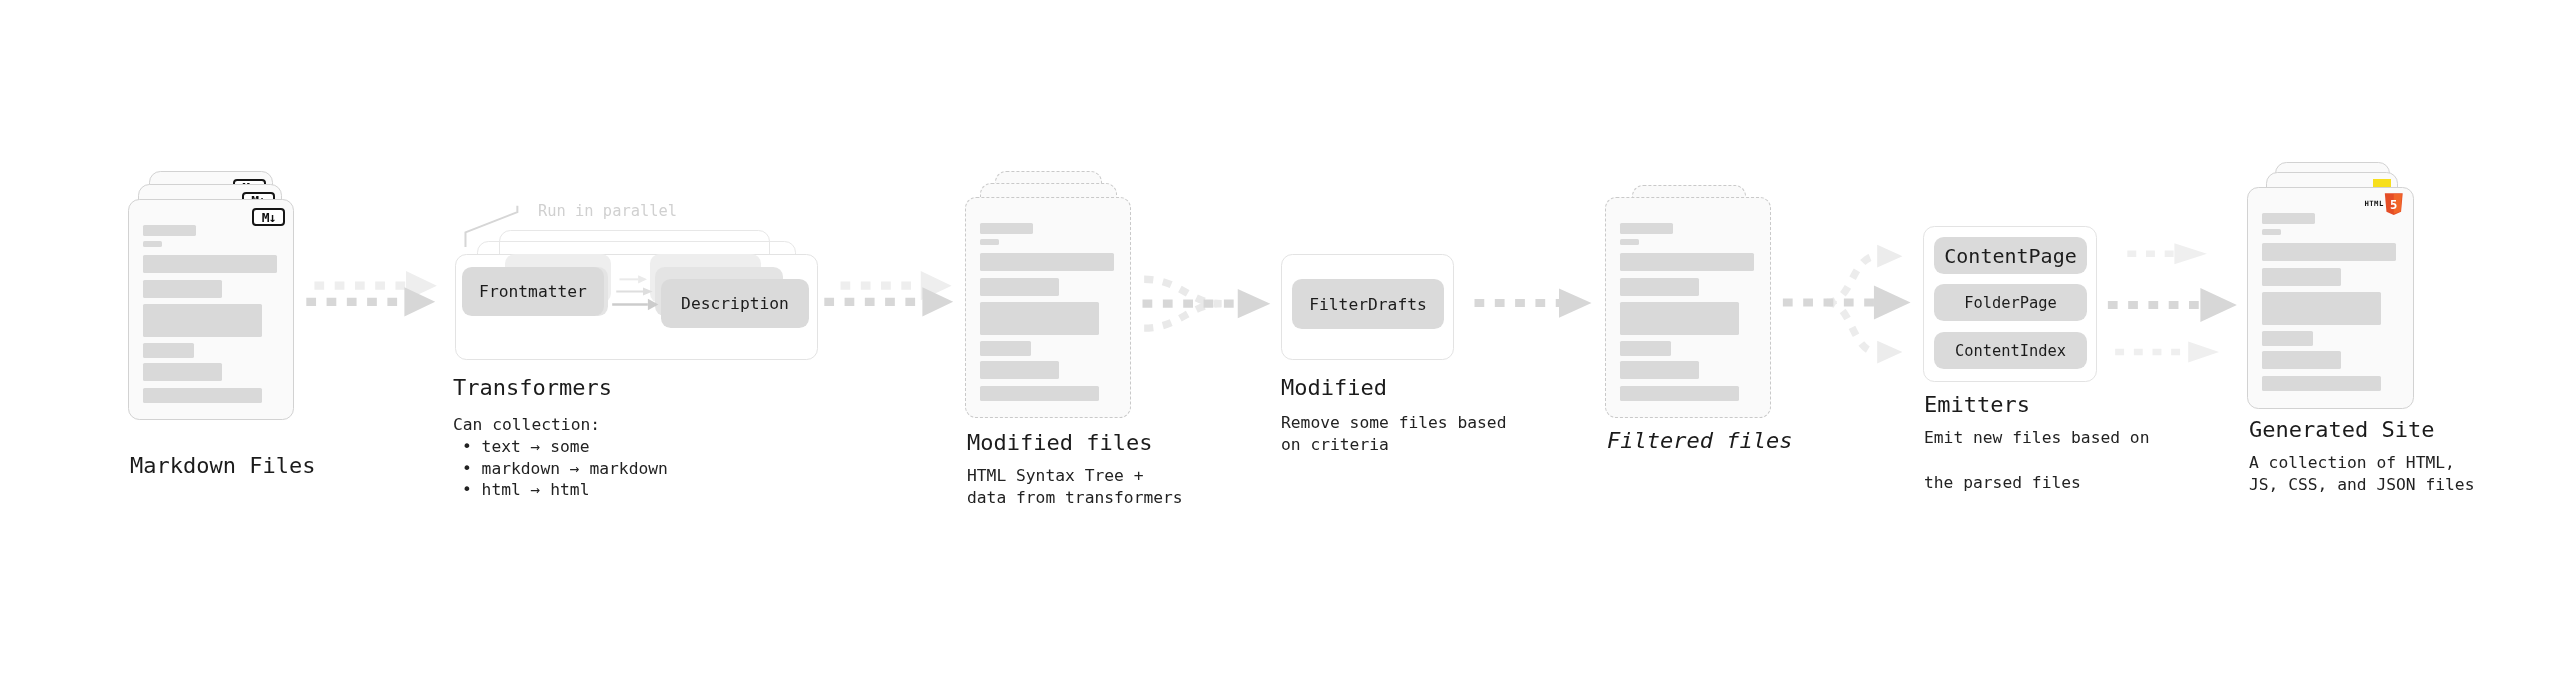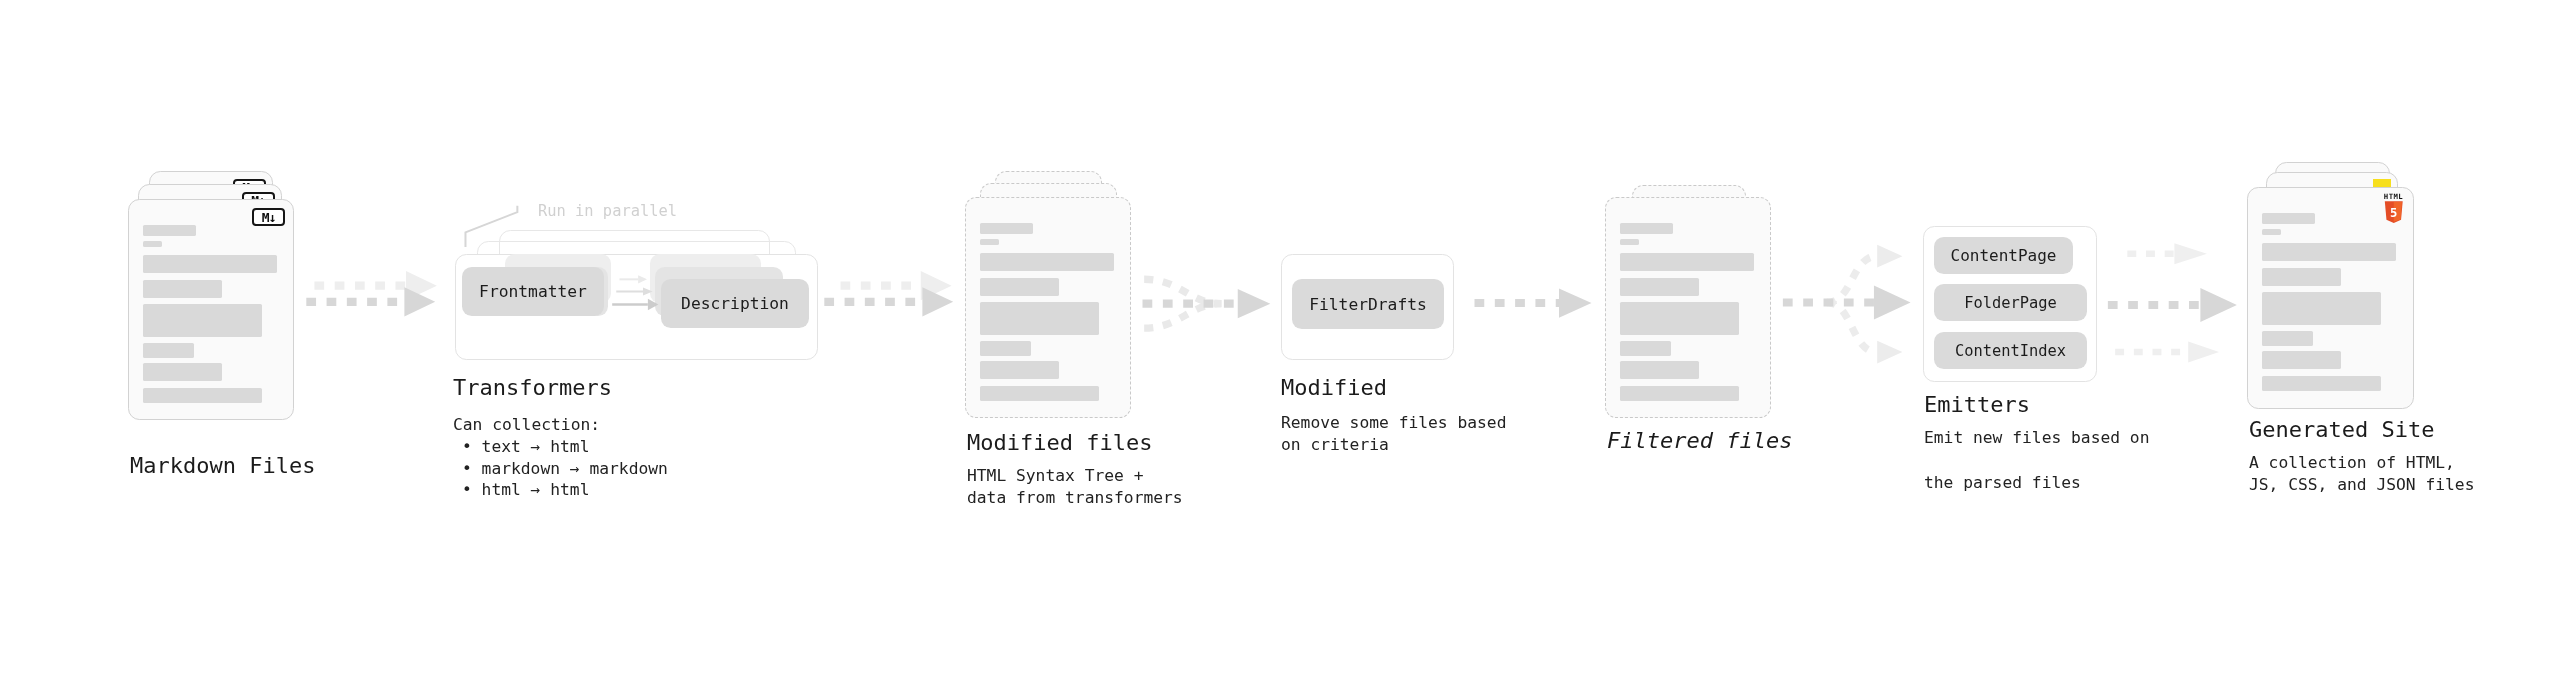--- a/index.html
+++ b/index.html
@@ -29,21 +29,21 @@
   .pg-back{background:#eeeeee;}
   
   .stage-heading{position:absolute;font-size:22px;font-weight:500;white-space:nowrap;color:#1b1b1b;}
   .stage-sub{position:absolute;font-size:16.3px;line-height:22px;white-space:nowrap;color:#222222;}
   .note-text{position:absolute;font-size:15.4px;color:#d0d0d0;white-space:nowrap;}
   
   .css-badge{position:absolute;top:3.3px;right:6.5px;width:18px;display:flex;flex-direction:column;align-items:center;}
   .css-badge .css-word{font-size:10px;font-weight:bold;color:#111;line-height:6.5px;margin-top:36px;}
   .css-badge .css-bar{width:14.6px;height:3.3px;background:#2965f1;margin-top:0.8px;}
   .js-badge{position:absolute;top:5.7px;right:6.5px;width:18px;height:11.4px;background:#f7df1e;}
-  .html5-badge{position:absolute;top:4.9px;right:9.8px;display:flex;flex-direction:column;align-items:center;}
+  .html5-badge{position:absolute;top:4.9px;right:9.8px;display:flex;flex-direction:row;align-items:center;}
   .html5-badge .html-word{font-size:7.3px;font-weight:bold;letter-spacing:0.4px;color:#111;line-height:8.1px;}
 </style>
 </head>
 <body>
 
 <div id="canvas">
 
   <div>
     <div class="doc" style="left:149px;top:171px;width:124px;height:203px;">
       <div class="md-badge small">M↓</div>
@@ -93,21 +93,21 @@
       <polygon points="43,24 43,34 55,29" fill="#dedede"></polygon>
       <line x1="5" y1="45" x2="49" y2="45" stroke="#cccccc" stroke-width="3"></line>
       <polygon points="49,38 49,52 62,45" fill="#cccccc"></polygon>
     </svg>
 
     <div class="pill" style="left:462px;top:267px;width:142px;height:49px;">Frontmatter</div>
     <div class="pill" style="left:661px;top:279px;width:148px;height:49px;">Description</div>
 
     <div class="stage-heading" style="left:453px;top:375px;">Transformers</div>
     <div class="stage-sub" style="left:453px;top:414px;">Can collection:</div>
-    <div class="stage-sub" style="left:462px;top:436px;">• text → html</div>
+    <div class="stage-sub" style="left:462px;top:436px;">• text → some</div>
     <div class="stage-sub" style="left:462px;top:458px;">• markdown → markdown</div>
     <div class="stage-sub" style="left:462px;top:479px;">• html → html</div>
   </div>
 
   <svg class="abs" style="left:817px;top:267px;" width="150" height="77" viewBox="0 0 185 95">
     <line x1="29" y1="23" x2="128" y2="23" stroke="#eeeeee" stroke-width="10" stroke-dasharray="12 13"></line>
     <polygon points="128,5 128,41 166,23" fill="#eeeeee"></polygon>
     <line x1="9" y1="43" x2="130" y2="43" stroke="#d7d7d7" stroke-width="10" stroke-dasharray="12 13"></line>
     <polygon points="130,25 130,61 168,43" fill="#d7d7d7"></polygon>
   </svg>
@@ -169,21 +169,21 @@
     <path d="M60,84 C92,84 90,27 122,27" fill="none" stroke="#ececec" stroke-width="9" stroke-dasharray="11 12"></path>
     <polygon points="122,13 122,41 153,27" fill="#ececec"></polygon>
     <path d="M60,84 C92,84 90,145 122,145" fill="none" stroke="#ececec" stroke-width="9" stroke-dasharray="11 12"></path>
     <polygon points="122,131 122,159 153,145" fill="#ececec"></polygon>
     <line x1="6" y1="84" x2="118" y2="84" stroke="#d7d7d7" stroke-width="10" stroke-dasharray="12 13"></line>
     <polygon points="118,63 118,105 163,84" fill="#d7d7d7"></polygon>
   </svg>
 
   <div>
     <div class="obox" style="left:1923px;top:226px;width:174px;height:156px;"></div>
-    <div class="pill" style="left:1934px;top:237px;width:139px;height:37px;font-size:16px;">ContentPage</div>
+    <div class="pill" style="left:1934px;top:237px;width:153px;height:37px;font-size:20px;">ContentPage</div>
     <div class="pill" style="left:1934px;top:284px;width:153px;height:37px;font-size:15.4px;">FolderPage</div>
     <div class="pill" style="left:1934px;top:332px;width:153px;height:37px;font-size:15.4px;">ContentIndex</div>
     <div class="stage-heading" style="left:1924px;top:392px;">Emitters</div>
     <div class="stage-sub" style="left:1924px;top:427px;">Emit new files based on</div>
     <div class="stage-sub" style="left:1924px;top:449px;margin-top:23px;">the parsed files</div>
   </div>
 
   <svg class="abs" style="left:2103px;top:234px;" width="142" height="137" viewBox="0 0 175 168">
     <line x1="30" y1="24" x2="88" y2="24" stroke="#efefef" stroke-width="8" stroke-dasharray="11 12"></line>
     <polygon points="88,11 88,37 128,24" fill="#efefef"></polygon>

